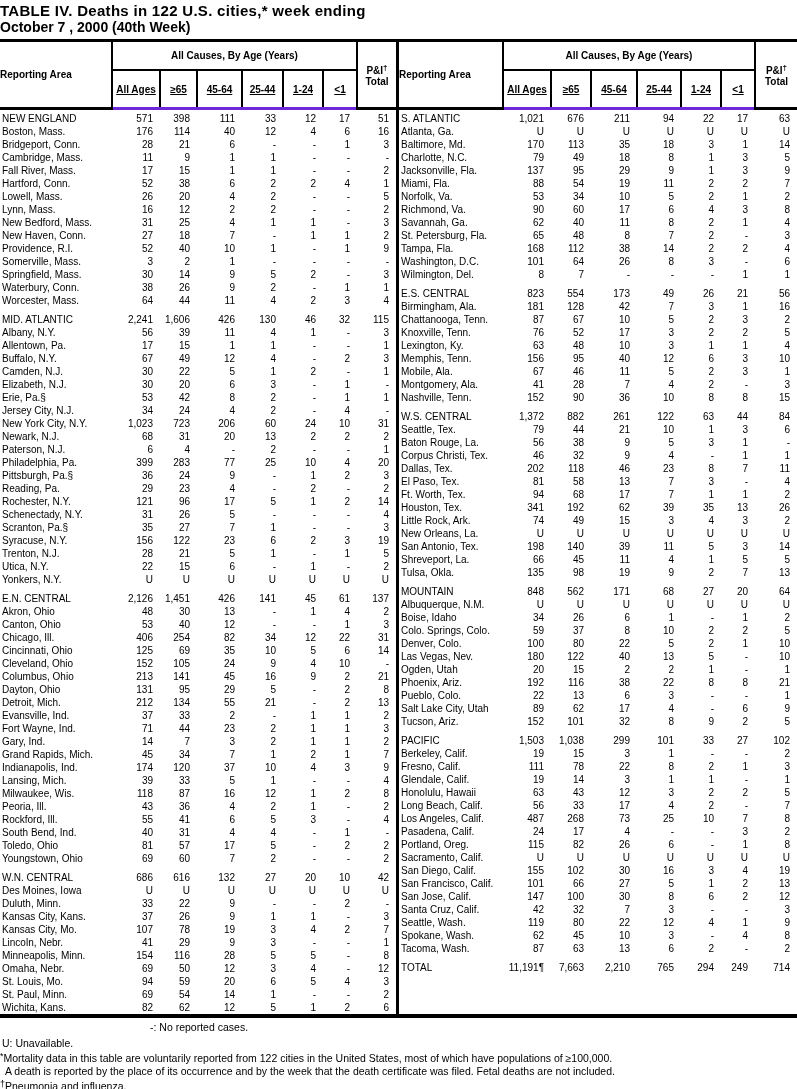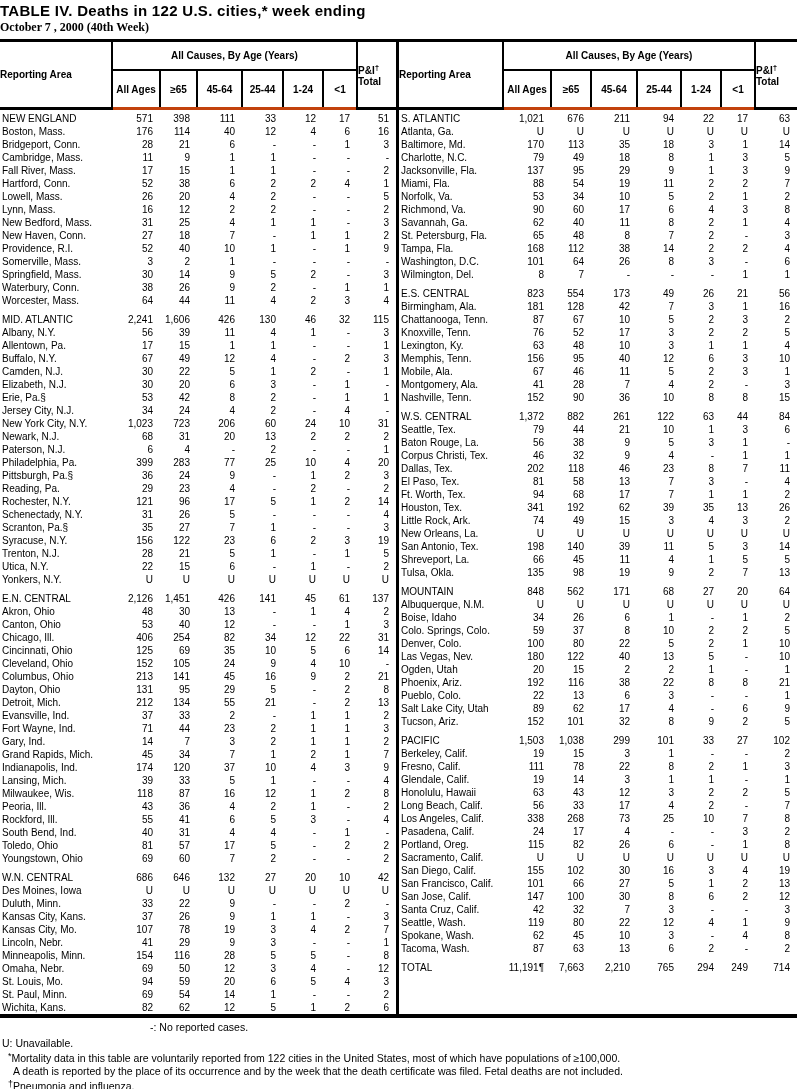--- a/index.html
+++ b/index.html
@@ -1,42 +1,42 @@
 <!DOCTYPE html>
 <html><head>
 <meta charset="utf-8">
 <style>
   html,body{margin:0;padding:0;background:#fff;color:#000;}
   body{width:797px;font-family:"Liberation Sans","DejaVu Sans",sans-serif;-webkit-font-smoothing:none;}
   .page{width:797px;}
   .title{ text-align:left; font-weight:bold; line-height:17px; padding-top:2px;}
   .title .t1{font-size:15px; letter-spacing:0.3px;}
-  .title .t2{font-size:12px;font-family:Liberation Serif, serif;}
+  .title .t2{font-size:14px;}
   .table-wrap{display:flex; border-top:3px solid #000; border-bottom:4px solid #000; margin-top:3px;}
   .half{flex:0 0 auto;}
   .half.right{border-left:3px solid #000;}
   table.tbl{border-collapse:collapse; table-layout:fixed; width:100%;}
   table.tbl-left{width:396px;}
   table.tbl-right{width:398px;}
   .tbl th{font-weight:bold; font-size:10px; line-height:11px; padding:0;}
   .hdr-area{text-align:left; vertical-align:middle; padding-left:3px; border-bottom:3px solid #000; font-size:10.5px;margin-left:18px;}
   .hdr-group{border-left:2px solid #000; border-right:2px solid #000; border-bottom:2px solid #000; text-align:center; height:27px; vertical-align:middle; font-size:10.5px;}
-  .hdr-pi{border-left:2px solid #000; border-bottom:3px solid #000; text-align:left; vertical-align:middle; font-size:10px;}
-  .hdr-age th{border-left:2px solid #000; border-right:2px solid #000; border-bottom:3px solid #c2410c; text-align:center; height:36px; vertical-align:middle;}
+  .hdr-pi{border-left:2px solid #000; border-bottom:3px solid #000; text-align:center; vertical-align:middle; font-size:10px;}
+  .hdr-age th{border-left:2px solid #000; border-right:2px solid #000; border-bottom:3px solid #6d28d9; text-align:center; height:36px; vertical-align:middle;text-decoration:underline;}
   .hdr-age th.first{border-left:2px solid #000;}
   .tbl td{font-size:10px; line-height:13px; height:13px; padding:0; white-space:nowrap; overflow:hidden;}
   td.area{text-align:left; padding-left:2px;}
   td.num{text-align:right; padding-right:7px;}
   tr.gap-row td{height:6px; line-height:6px; font-size:1px;}
   tr.first-body td{padding-top:2px;}
   sup.dag{font-size:8px; vertical-align:4px;}
   .footnotes{padding-top:3px; font-size:10.5px; line-height:13px;}
   .legend{display:flex;}
   .legend .u{width:148px; padding-left:2px;margin-top:16px;}
-  .fn{margin:0;padding-left:8px;}
+  .fn{margin:0;}
   .fn .fmark{font-size:9px; vertical-align:3px;}
   .fn .cont{padding-left:5px;}
 </style>
 </head>
 <body>
 
 <div class="page">
 
   <div class="title">
     <div class="t1">TABLE IV. Deaths in 122 U.S. cities,* week ending</div>
@@ -651,21 +651,21 @@
               <td class="num">-</td>
               <td class="num">-</td>
               <td class="num">2</td>
             </tr>
             <tr class="gap-row">
               <td colspan="8"></td>
             </tr>
             <tr>
               <td class="area">W.N. CENTRAL</td>
               <td class="num">686</td>
-              <td class="num">646</td>
+              <td class="num">616</td>
               <td class="num">132</td>
               <td class="num">27</td>
               <td class="num">20</td>
               <td class="num">10</td>
               <td class="num">42</td>
             </tr>
             <tr>
               <td class="area">Des Moines, Iowa</td>
               <td class="num">U</td>
               <td class="num">U</td>
@@ -1327,21 +1327,21 @@
               <td class="num">56</td>
               <td class="num">33</td>
               <td class="num">17</td>
               <td class="num">4</td>
               <td class="num">2</td>
               <td class="num">-</td>
               <td class="num">7</td>
             </tr>
             <tr>
               <td class="area">Los Angeles, Calif.</td>
-              <td class="num">338</td>
+              <td class="num">487</td>
               <td class="num">268</td>
               <td class="num">73</td>
               <td class="num">25</td>
               <td class="num">10</td>
               <td class="num">7</td>
               <td class="num">8</td>
             </tr>
             <tr>
               <td class="area">Pasadena, Calif.</td>
               <td class="num">24</td>

